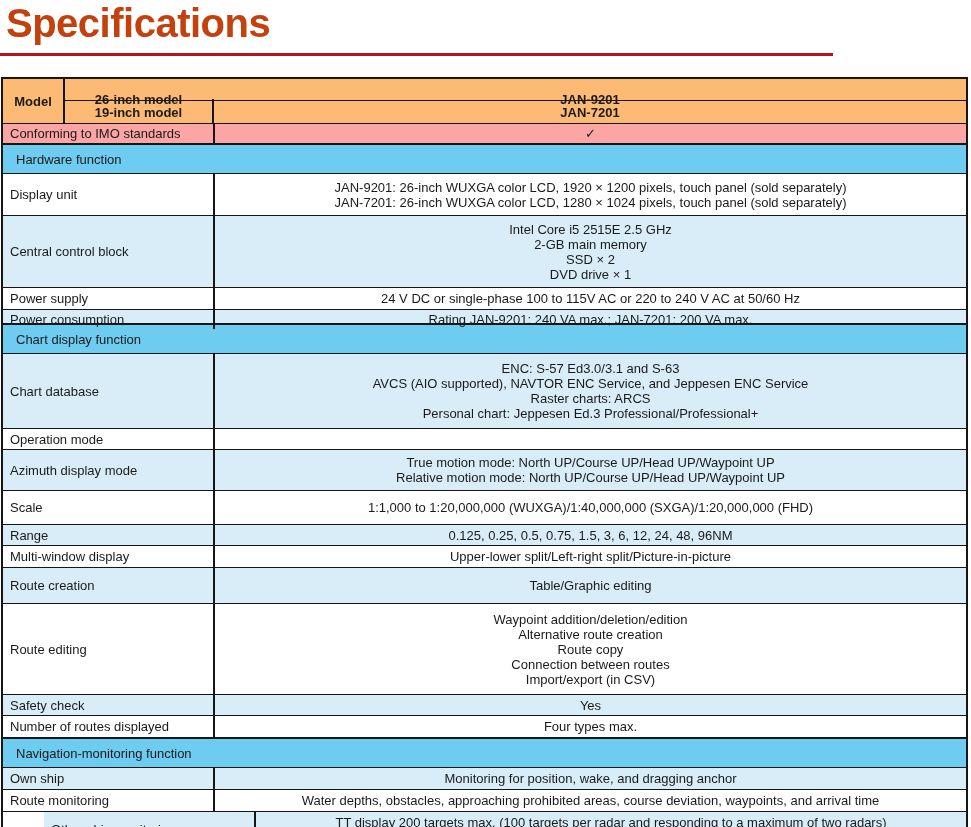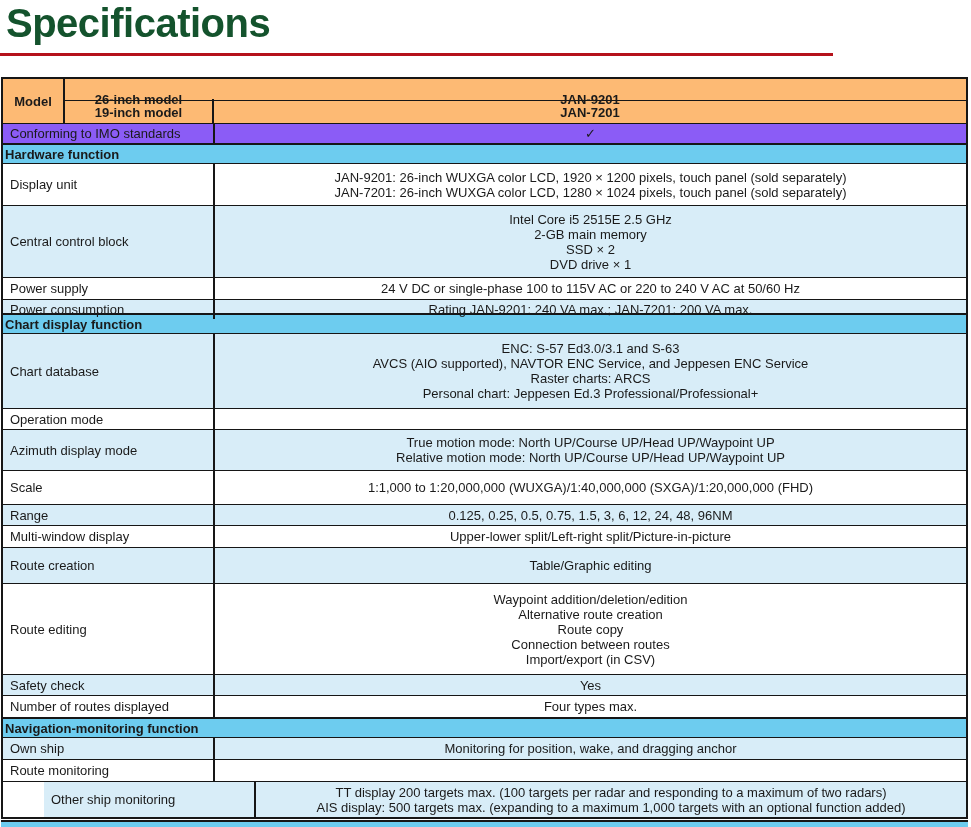--- a/index.html
+++ b/index.html
@@ -5,21 +5,21 @@
   html, body { margin:0; padding:0; }
   body {
     width:971px; height:827px; overflow:hidden;
     background:#ffffff;
     font-family:"Liberation Sans", sans-serif;
     color:#1a1a1a;
   }
   .page-title {
     margin:2px 0 0 6px;
     font-size:40px; font-weight:bold; letter-spacing:-0.5px;
-    line-height:42px; color:#14532d;
+    line-height:42px; color:#c2410c;
   }
   .red-rule { width:833px; height:3px; background:#b5121b; margin-top:9px; }
 
   .tbl {
     width:967px; margin:21px 0 0 1px;
     border:2px solid #161616;
     box-sizing:border-box;
   }
   .tbl * { box-sizing:border-box; }
 
@@ -50,27 +50,27 @@
     padding-left:7px; font-size:13px;
     border-right:2px solid #161616;
   }
   .drow .val {
     display:flex; align-items:center; justify-content:center;
     text-align:center; font-size:13px; line-height:15px;
     white-space:pre-line; padding:2px 6px;
   }
   .shade-w { background:#ffffff; }
   .shade-b { background:#d8edf8; }
-  .shade-imo { background:#8b5cf6; }
+  .shade-imo { background:#fca5a5; }
 
   .sec-hdr {
-    height:20px; background:#6dccef;
+    height:30px; background:#6dccef;
     border-top:1px solid #161616; border-bottom:1px solid #161616;
     display:flex; align-items:center;
-    padding-left:2px; font-size:13px;font-weight:bold;
+    padding-left:13px; font-size:13px;
   }
   .last-row { border-bottom:none;margin-left:41px; }
 
   .next-sliver {
     width:967px; margin:1px 0 0 1px;
     border-top:2px solid #161616;
     background:#6dccef; height:6px;
   }
 </style>
 </head>
@@ -170,20 +170,21 @@
   </div>
 
   <div class="sec-hdr">Navigation-monitoring function</div>
 
   <div class="drow shade-b" style="height:22px">
     <div class="lbl">Own ship</div>
     <div class="val">Monitoring for position, wake, and dragging anchor</div>
   </div>
   <div class="drow shade-w" style="height:22px">
     <div class="lbl">Route monitoring</div>
+    <div class="val">Water depths, obstacles, approaching prohibited areas, course deviation, waypoints, and arrival time</div>
   </div>
   <div class="drow shade-b last-row" style="height:35px">
     <div class="lbl">Other ship monitoring</div>
     <div class="val">TT display 200 targets max. (100 targets per radar and responding to a maximum of two radars)
 AIS display: 500 targets max. (expanding to a maximum 1,000 targets with an optional function added)</div>
   </div>
 
 </div>
 
 <div class="next-sliver"></div>

